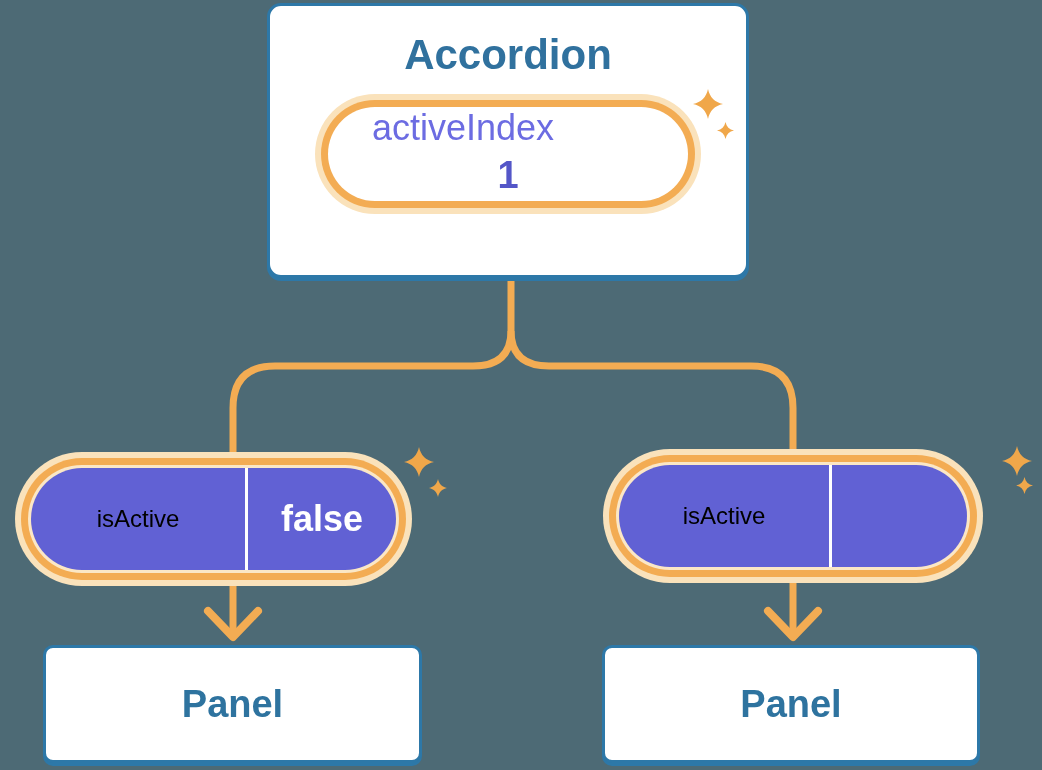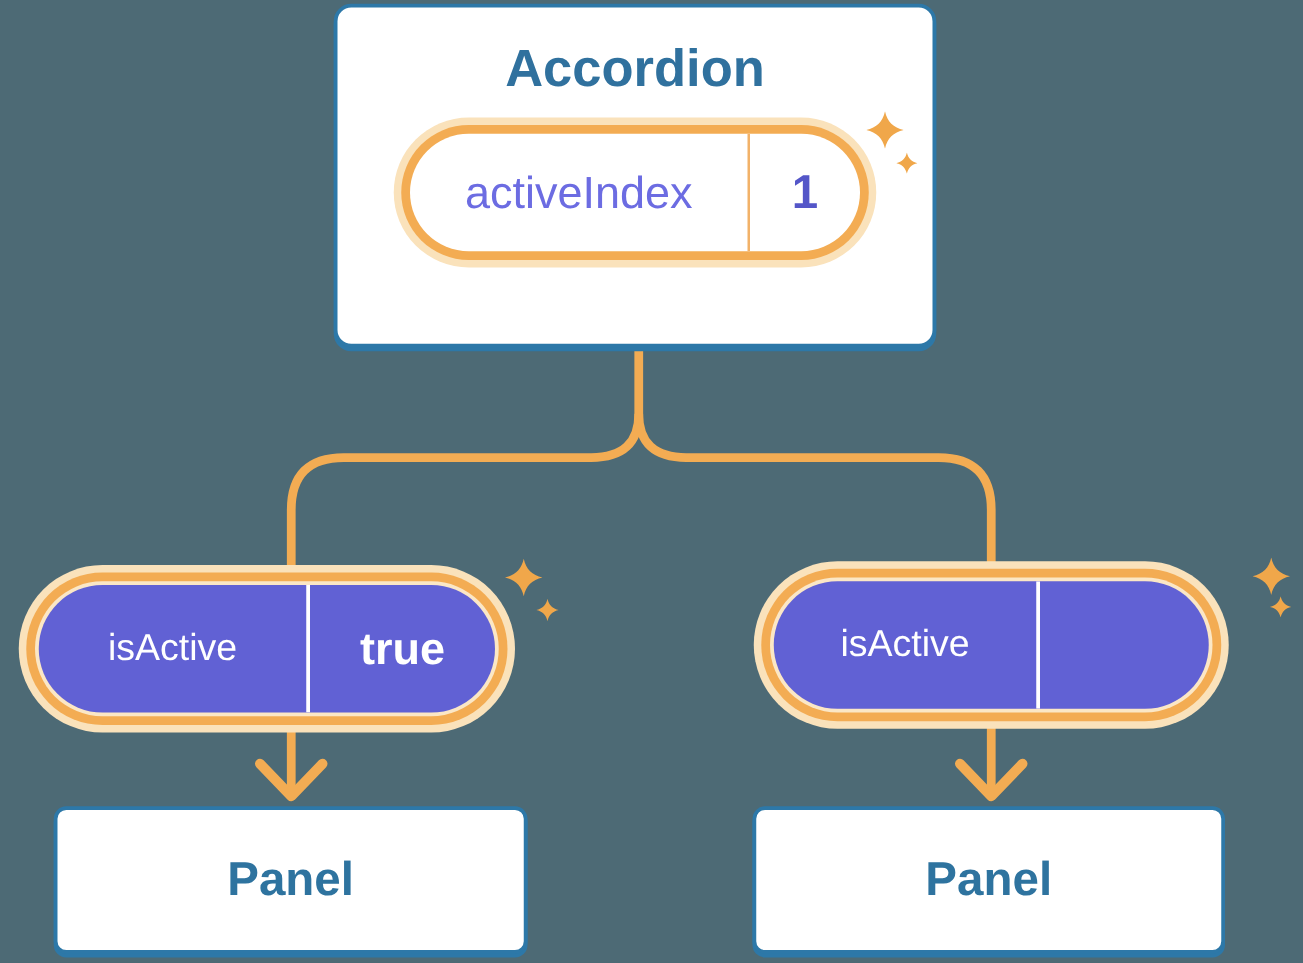--- a/index.html
+++ b/index.html
@@ -64,20 +64,21 @@
 
   
   .state-halo{ margin-top:16px; }
   .state-body{
     width:360px; height:94px;
     background:#FFFFFF;
     border-radius:999px;
     overflow:hidden;
     display:flex;
     align-items:stretch;
+    flex-direction:column;
   }
   .state-label{
     width:270px;
     display:flex; align-items:center; justify-content:center;
     font-size:36px;
     color:#6C6CE2;
   }
   .state-div{
     width:2px;
     background:#F2B269;
@@ -99,22 +100,22 @@
     background:#6161D4;
     border-radius:999px;
     overflow:hidden;
     display:flex;
     align-items:stretch;
   }
   .prop-pill.left  .prop-body{ width:365px; }
   .prop-pill.right .prop-body{ width:348px; }
   .prop-label{
     display:flex; align-items:center; justify-content:center;
-    font-size:30px;
-    color:#ffffff;
+    font-size:24px;
+    color:#000000;
   }
   .prop-pill.left  .prop-label{ width:214px; }
   .prop-pill.right .prop-label{ width:210px; }
   .prop-div{
     width:3px;
     background:#FFFFFF;
   }
   .prop-value{
     flex:1;
     display:flex; align-items:center; justify-content:center;
@@ -171,21 +172,21 @@
     </div>
   </div>
 
   <div class="prop-pill left">
     <div class="halo">
       <div class="ring">
         <div class="gap">
           <div class="prop-body">
             <div class="prop-label">isActive</div>
             <div class="prop-div"></div>
-            <div class="prop-value">true</div>
+            <div class="prop-value">false</div>
           </div>
         </div>
       </div>
     </div>
   </div>
 
   <div class="prop-pill right">
     <div class="halo">
       <div class="ring">
         <div class="gap">

